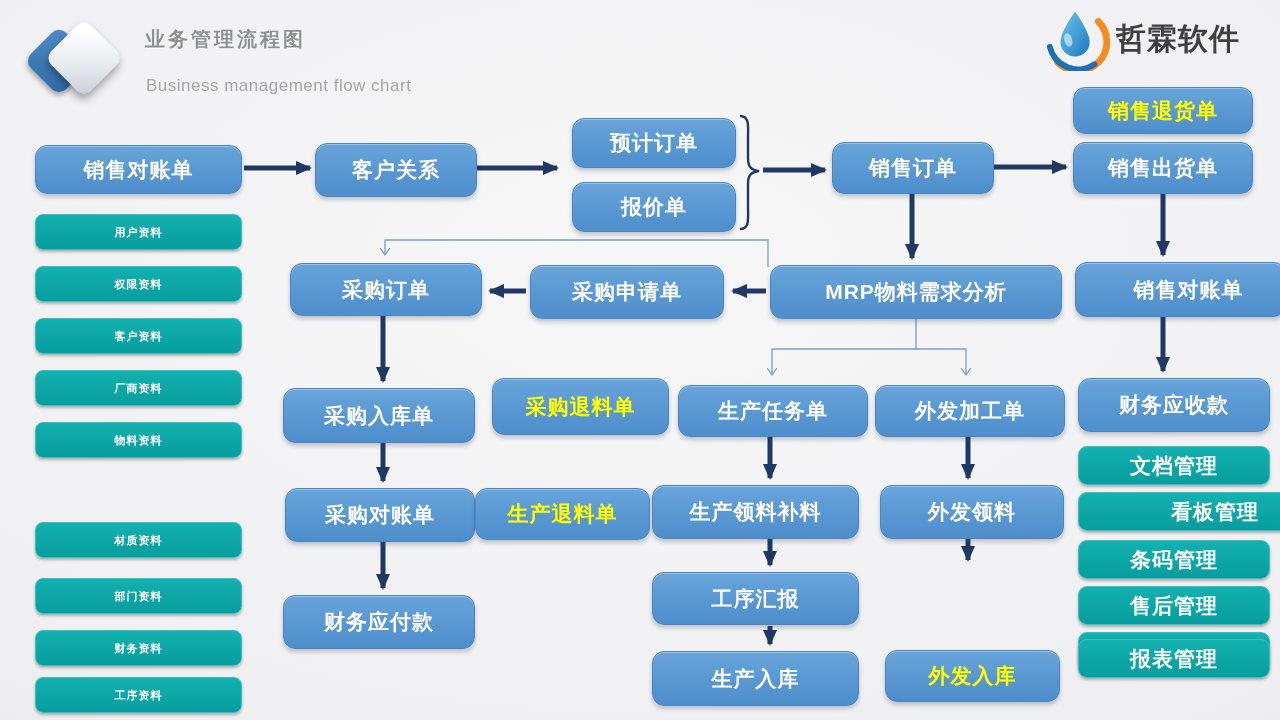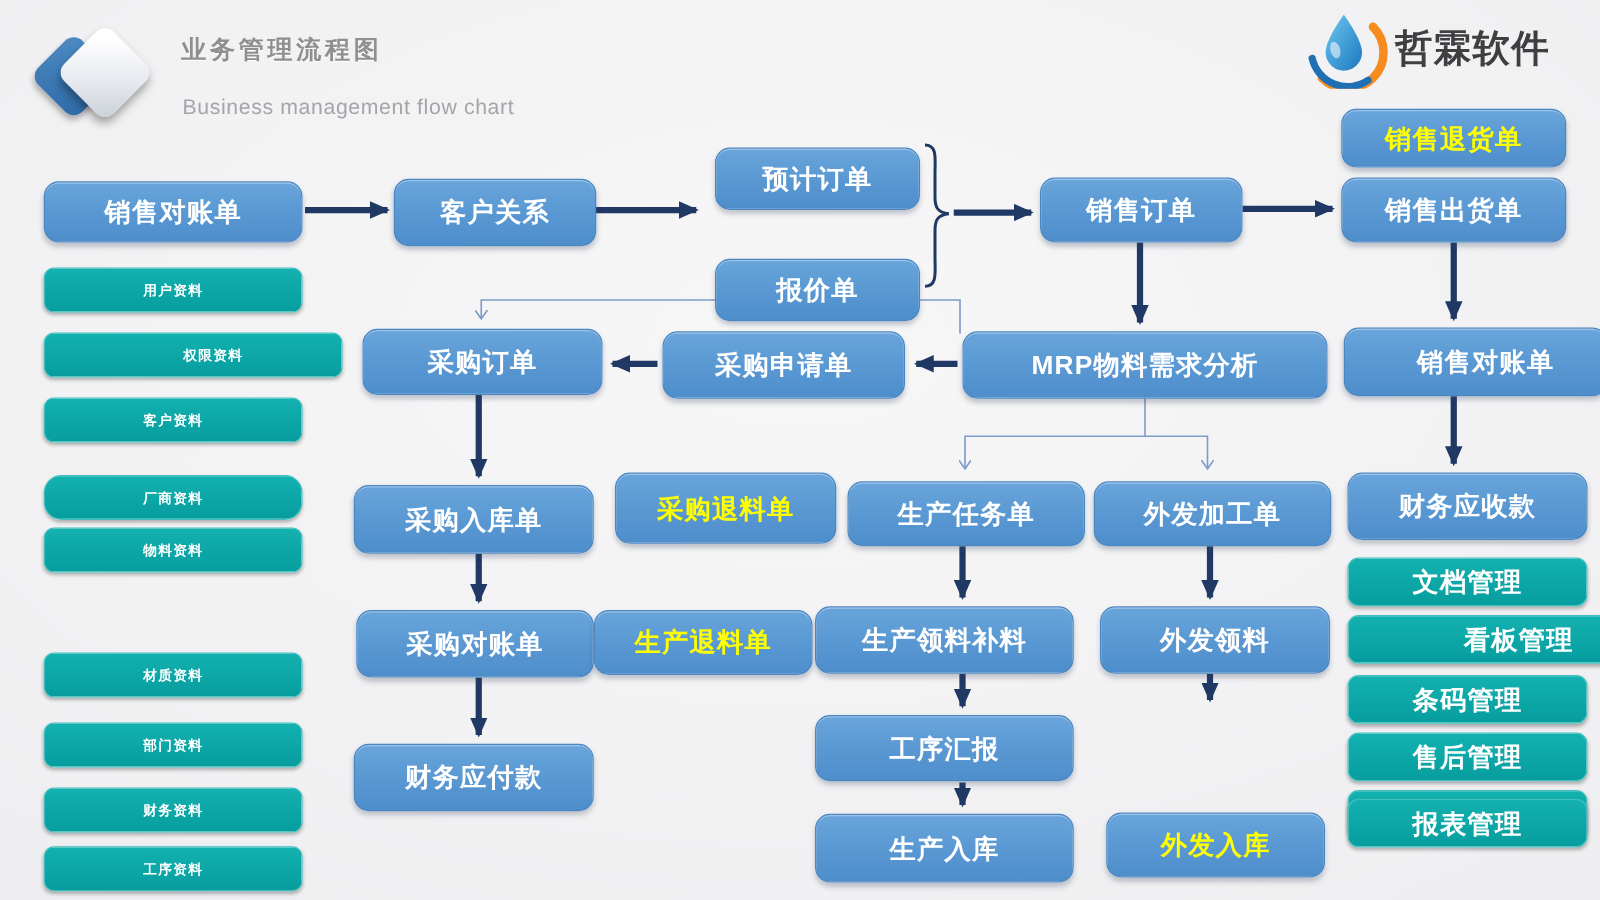--- a/index.html
+++ b/index.html
@@ -98,32 +98,32 @@
     <g>
       <path class="thin" d="M768,267 L768,240 L385,240 L385,255" marker-end="url(#mThin)"></path>
       <path class="thin" d="M916,318 L916,349 L772,349 L772,375" marker-end="url(#mThin)"></path>
       <path class="thin" d="M916,349 L966,349 L966,375" marker-end="url(#mThin)"></path>
     </g>
     <path d="M740,116 C750,116 748,127 748,139 L748,158 C748,167 751,170 759,171 C751,172 748,175 748,184 L748,206 C748,218 750,229 740,229" stroke="#1F3864" stroke-width="2.4" fill="none"></path>
   </svg>
 
   <div class="node" style="left:35px;top:145px;width:205px;height:47px;font-size:21px;">销售对账单</div>
   <div class="teal-item" style="top:214px;">用户资料</div>
-  <div class="teal-item" style="top:266px;padding-left:32px;">权限资料</div>
+  <div class="teal-item" style="top:266px;">权限资料</div>
   <div class="teal-item" style="top:318px;">客户资料</div>
-  <div class="teal-item" style="top:380px;border-radius:14px;">厂商资料</div>
+  <div class="teal-item" style="top:370px;">厂商资料</div>
   <div class="teal-item" style="top:422px;">物料资料</div>
   <div class="teal-item" style="top:474px;margin-top:48px;">材质资料</div>
   <div class="teal-item" style="top:578px;">部门资料</div>
   <div class="teal-item" style="top:630px;">财务资料</div>
   <div class="teal-item" style="top:677px;">工序资料</div>
 
   <div class="node" style="left:315px;top:143px;width:160px;height:52px;">客户关系</div>
   <div class="node" style="left:572px;top:118px;width:162px;height:48px;">预计订单</div>
-  <div class="node" style="left:572px;top:182px;width:162px;height:48px;margin-top:25px;">报价单</div>
+  <div class="node" style="left:572px;top:182px;width:162px;height:48px;">报价单</div>
   <div class="node" style="left:832px;top:142px;width:160px;height:50px;">销售订单</div>
   <div class="node yellow" style="left:1073px;top:87px;width:178px;height:45px;">销售退货单</div>
   <div class="node" style="left:1073px;top:142px;width:178px;height:50px;">销售出货单</div>
 
   <div class="node" style="left:290px;top:263px;width:190px;height:51px;">采购订单</div>
   <div class="node" style="left:530px;top:265px;width:192px;height:52px;">采购申请单</div>
   <div class="node" style="left:770px;top:265px;width:290px;height:52px;">MRP物料需求分析</div>
   <div class="node" style="left:1075px;top:262px;width:193px;height:53px;padding-left:16px;">销售对账单</div>
 
   <div class="node" style="left:283px;top:388px;width:190px;height:53px;">采购入库单</div>

